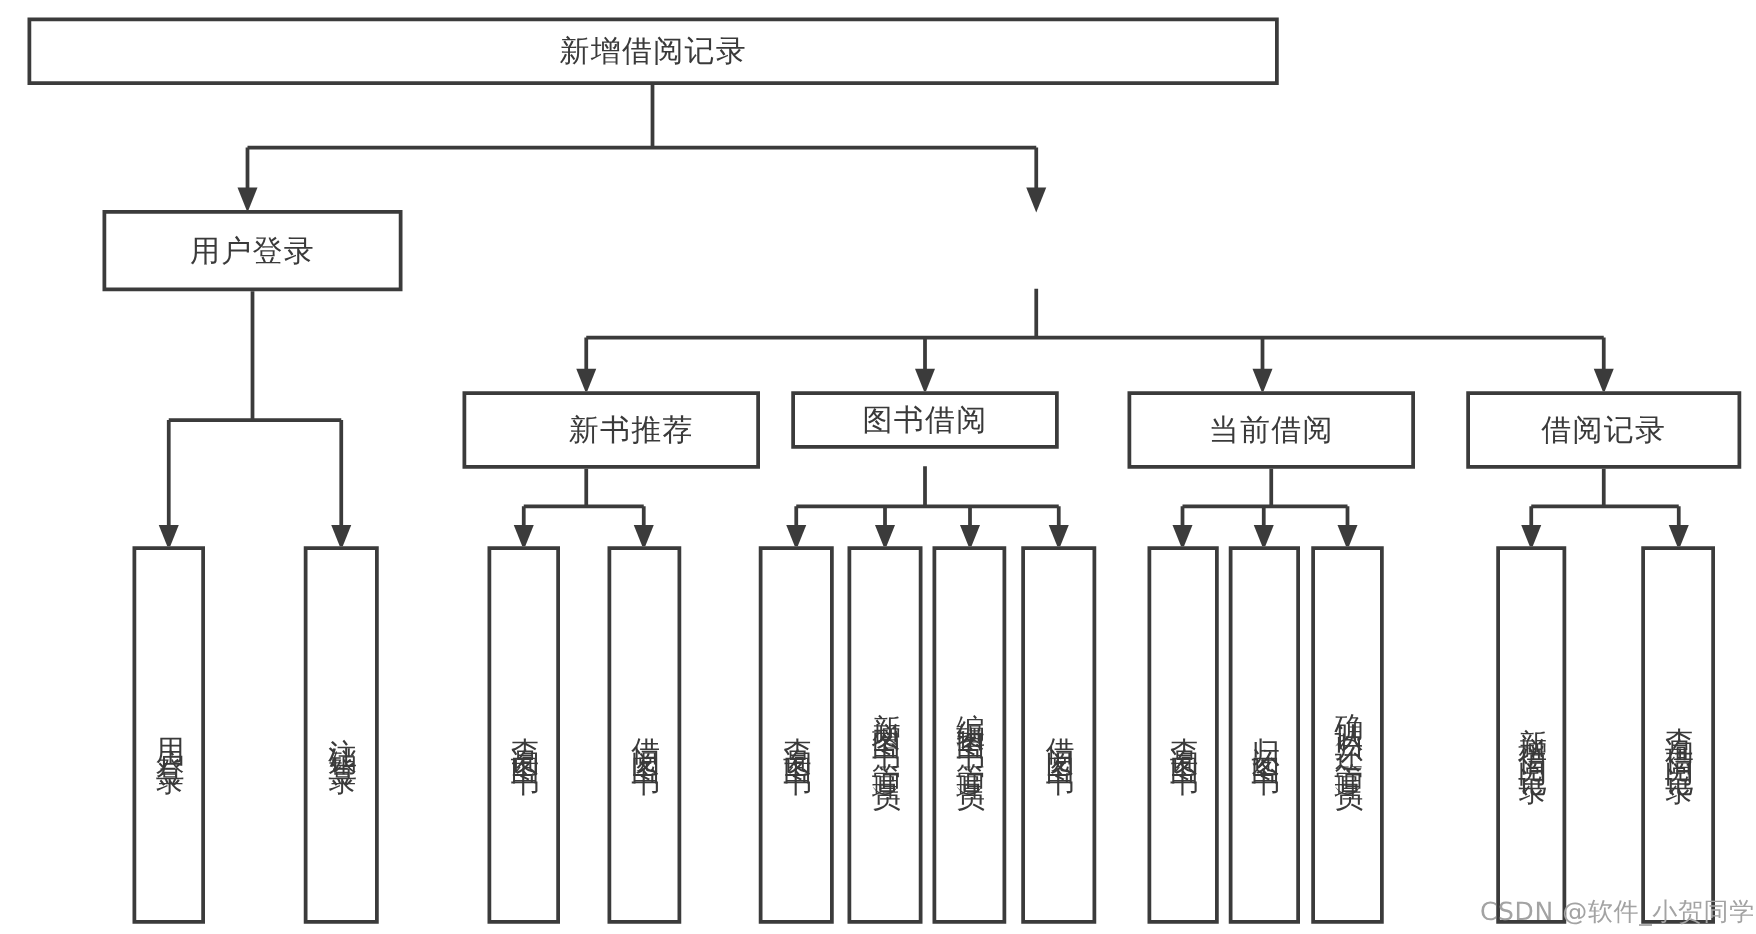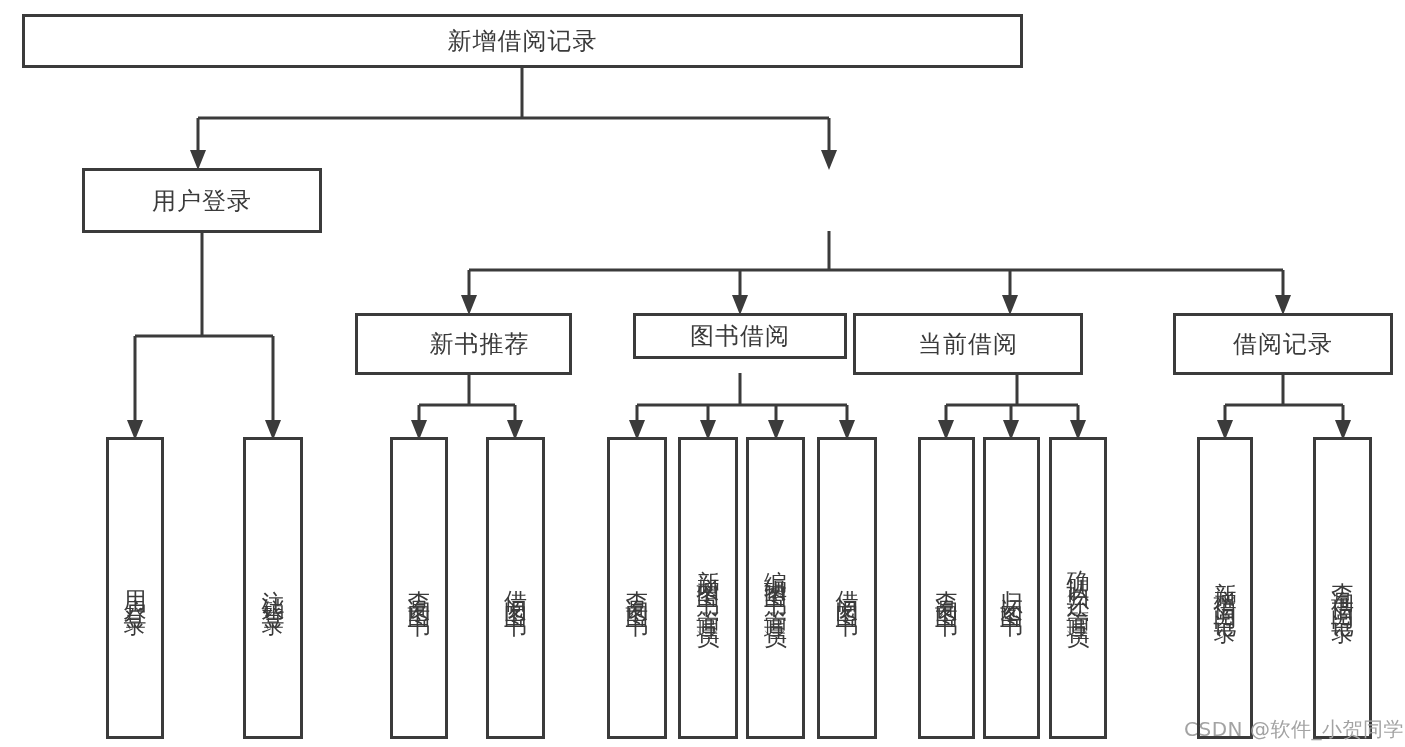--- a/index.html
+++ b/index.html
@@ -71,27 +71,27 @@
   </svg>
 
   <div class="box" style="left:22px;top:14px;width:1001px;height:54px;">
     <span>新增借阅记录</span>
   </div>
 
   <div class="box" style="left:82px;top:168px;width:240px;height:65px;">
     <span>用户登录</span>
   </div>
 
-  <div class="box" style="left:355px;top:313px;width:217px;height:62px;padding-left:32px;">
+  <div class="box" style="left:370px;top:313px;width:238px;height:62px;padding-left:32px;">
     <span>新书推荐</span>
   </div>
   <div class="box" style="left:633px;top:313px;width:214px;height:46px;">
     <span>图书借阅</span>
   </div>
-  <div class="box" style="left:853px;top:313px;width:230px;height:62px;">
+  <div class="box" style="left:902px;top:313px;width:230px;height:62px;">
     <span>当前借阅</span>
   </div>
   <div class="box" style="left:1173px;top:313px;width:220px;height:62px;">
     <span>借阅记录</span>
   </div>
 
   <div class="box leaf" style="left:106px;top:437px;width:58px;height:302px;">
     <span>用户登录</span>
   </div>
   <div class="box leaf" style="left:243px;top:437px;width:60px;height:302px;">

